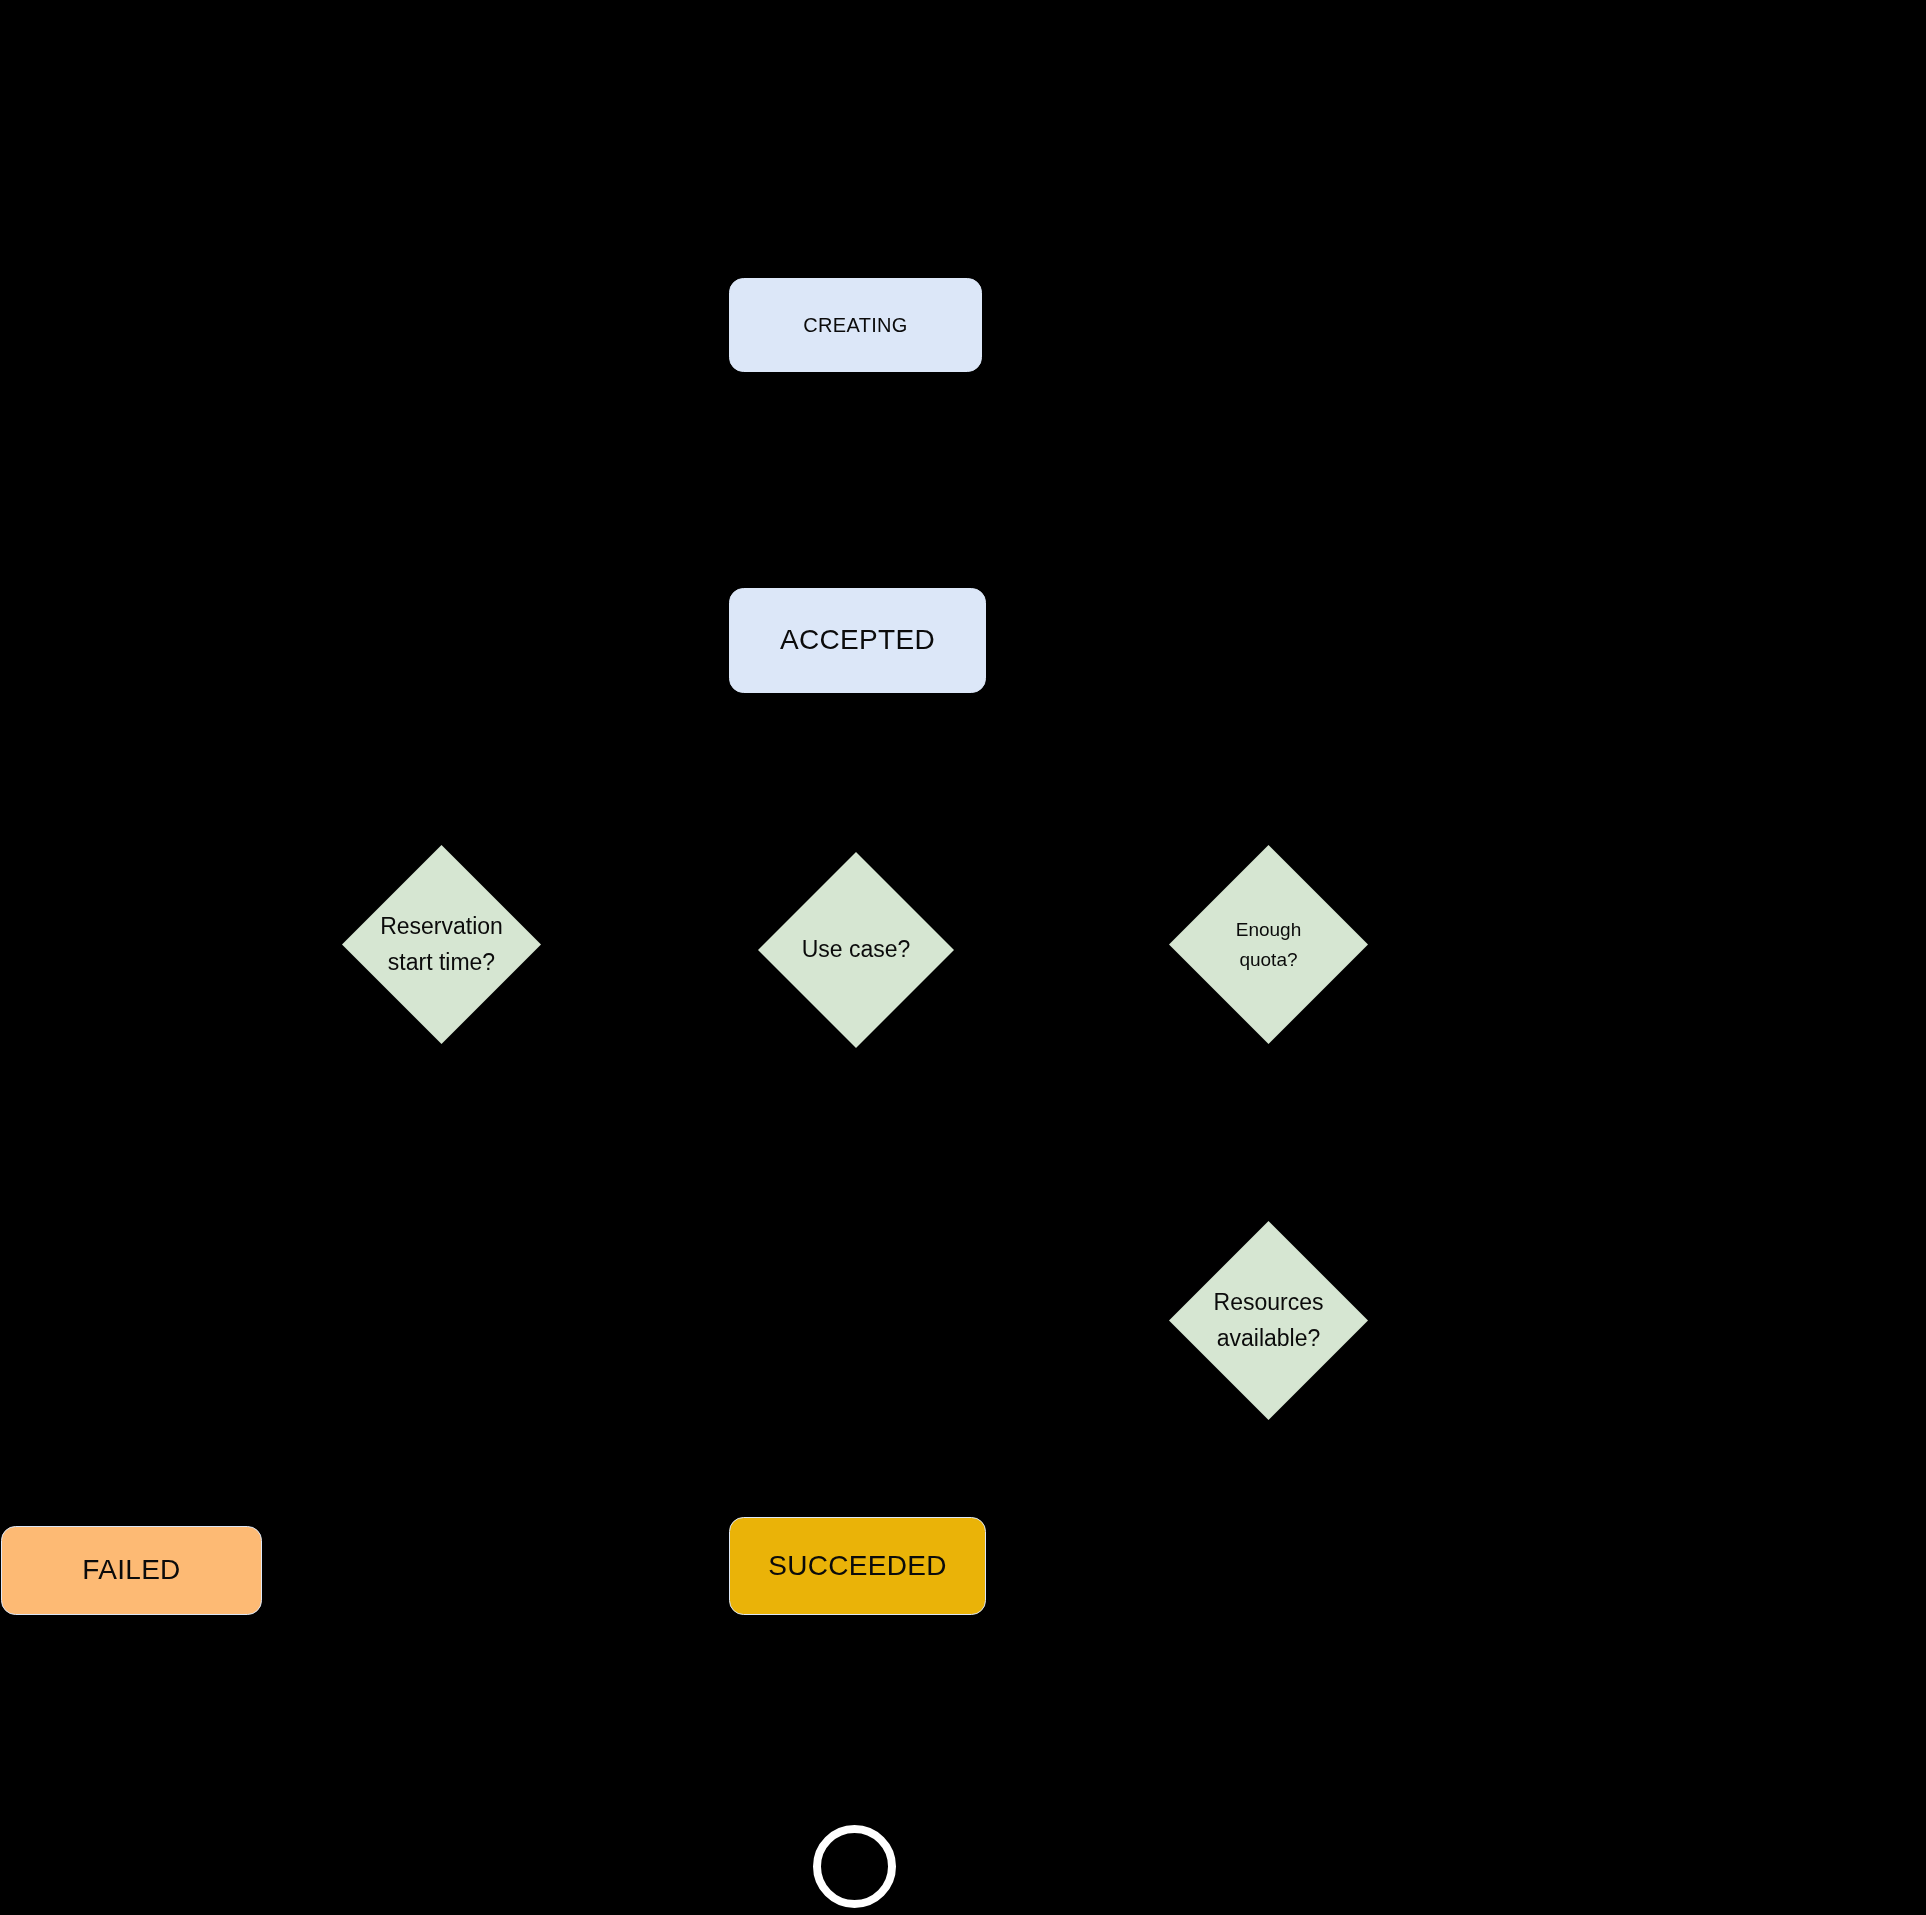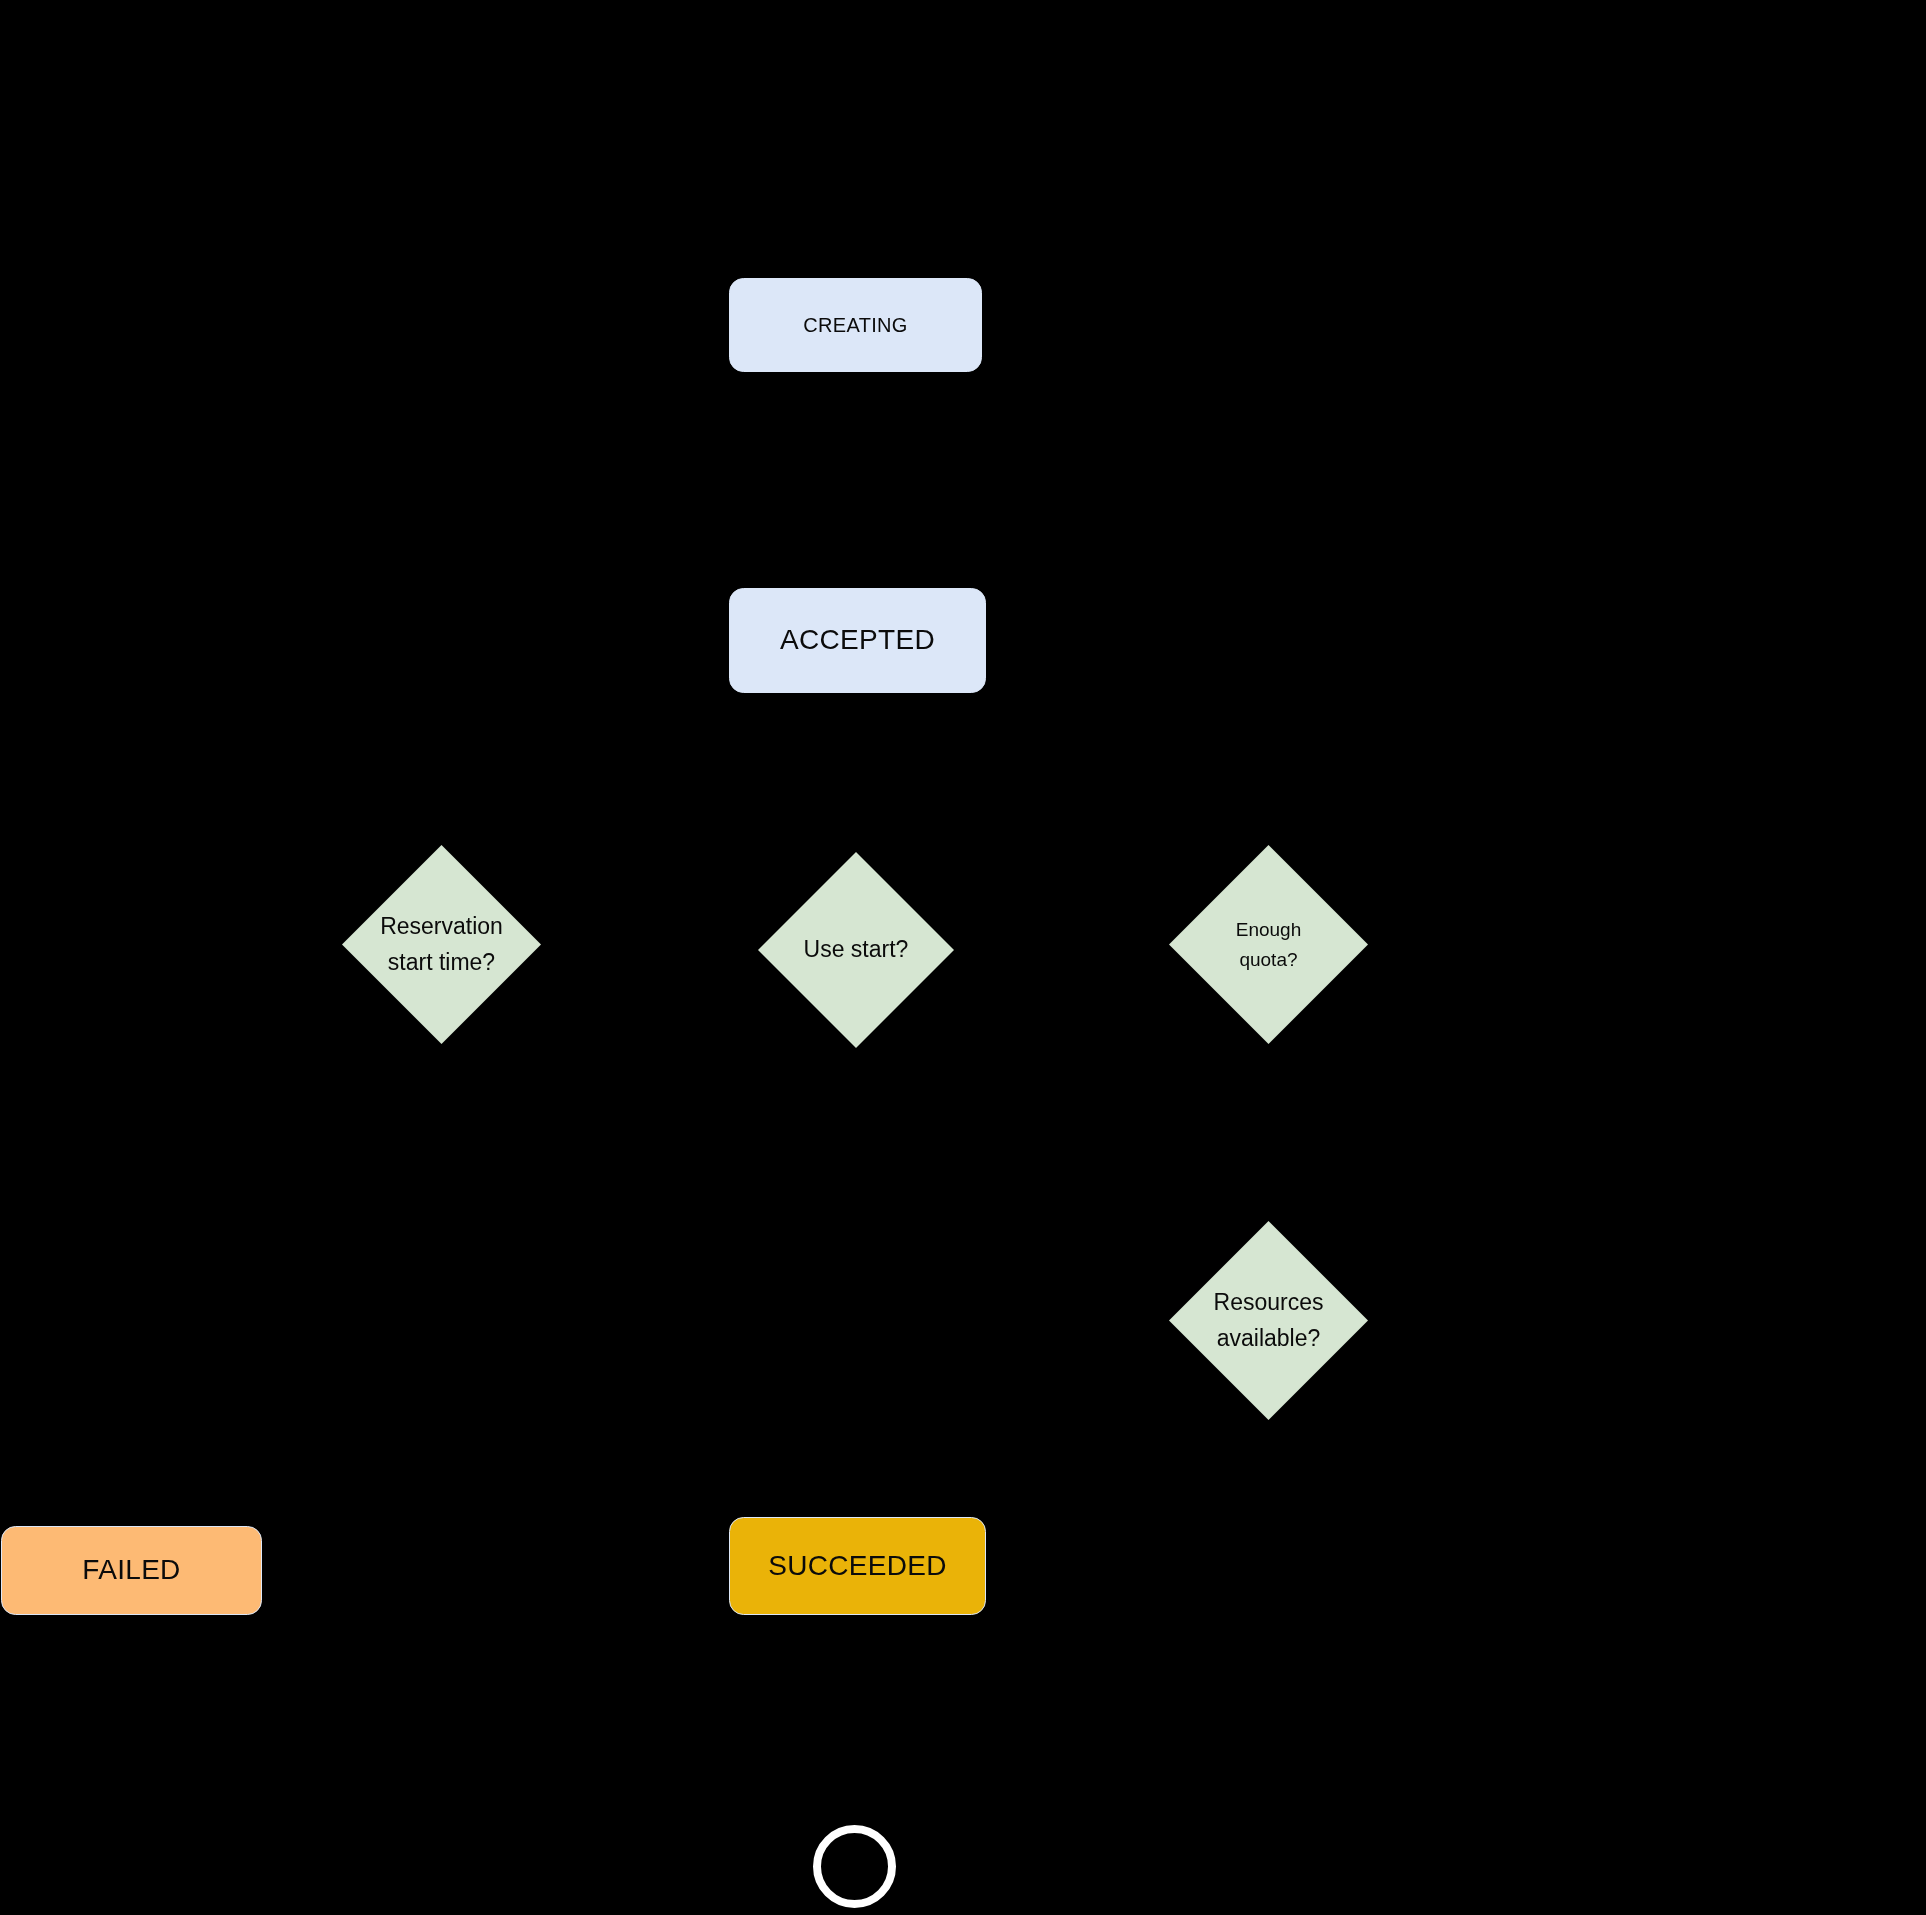--- a/index.html
+++ b/index.html
@@ -119,21 +119,21 @@
     <span class="state-label">SUCCEEDED</span>
   </div>
 
   <div class="decision" style="left: 342px; top: 845px; width: 199px; height: 199px; font-size: 23px;">
     <span class="diamond-shape" style="background: rgb(214, 230, 210);"></span>
     <span class="decision-label" style="color: rgb(11, 11, 11);">Reservation
 start time?</span>
   </div>
   <div class="decision" style="left: 758px; top: 852px; width: 196px; height: 196px; font-size: 23px;">
     <span class="diamond-shape" style="background: rgb(214, 230, 210);"></span>
-    <span class="decision-label" style="color: rgb(11, 11, 11);">Use start?</span>
+    <span class="decision-label" style="color: rgb(11, 11, 11);">Use case?</span>
   </div>
   <div class="decision" style="left: 1169px; top: 845px; width: 199px; height: 199px; font-size: 19px;">
     <span class="diamond-shape" style="background: rgb(214, 230, 210);"></span>
     <span class="decision-label" style="color: rgb(11, 11, 11);">Enough
 quota?</span>
   </div>
   <div class="decision" style="left: 1169px; top: 1221px; width: 199px; height: 199px; font-size: 23px;">
     <span class="diamond-shape" style="background: rgb(214, 230, 210);"></span>
     <span class="decision-label" style="color: rgb(11, 11, 11);">Resources
 available?</span>

